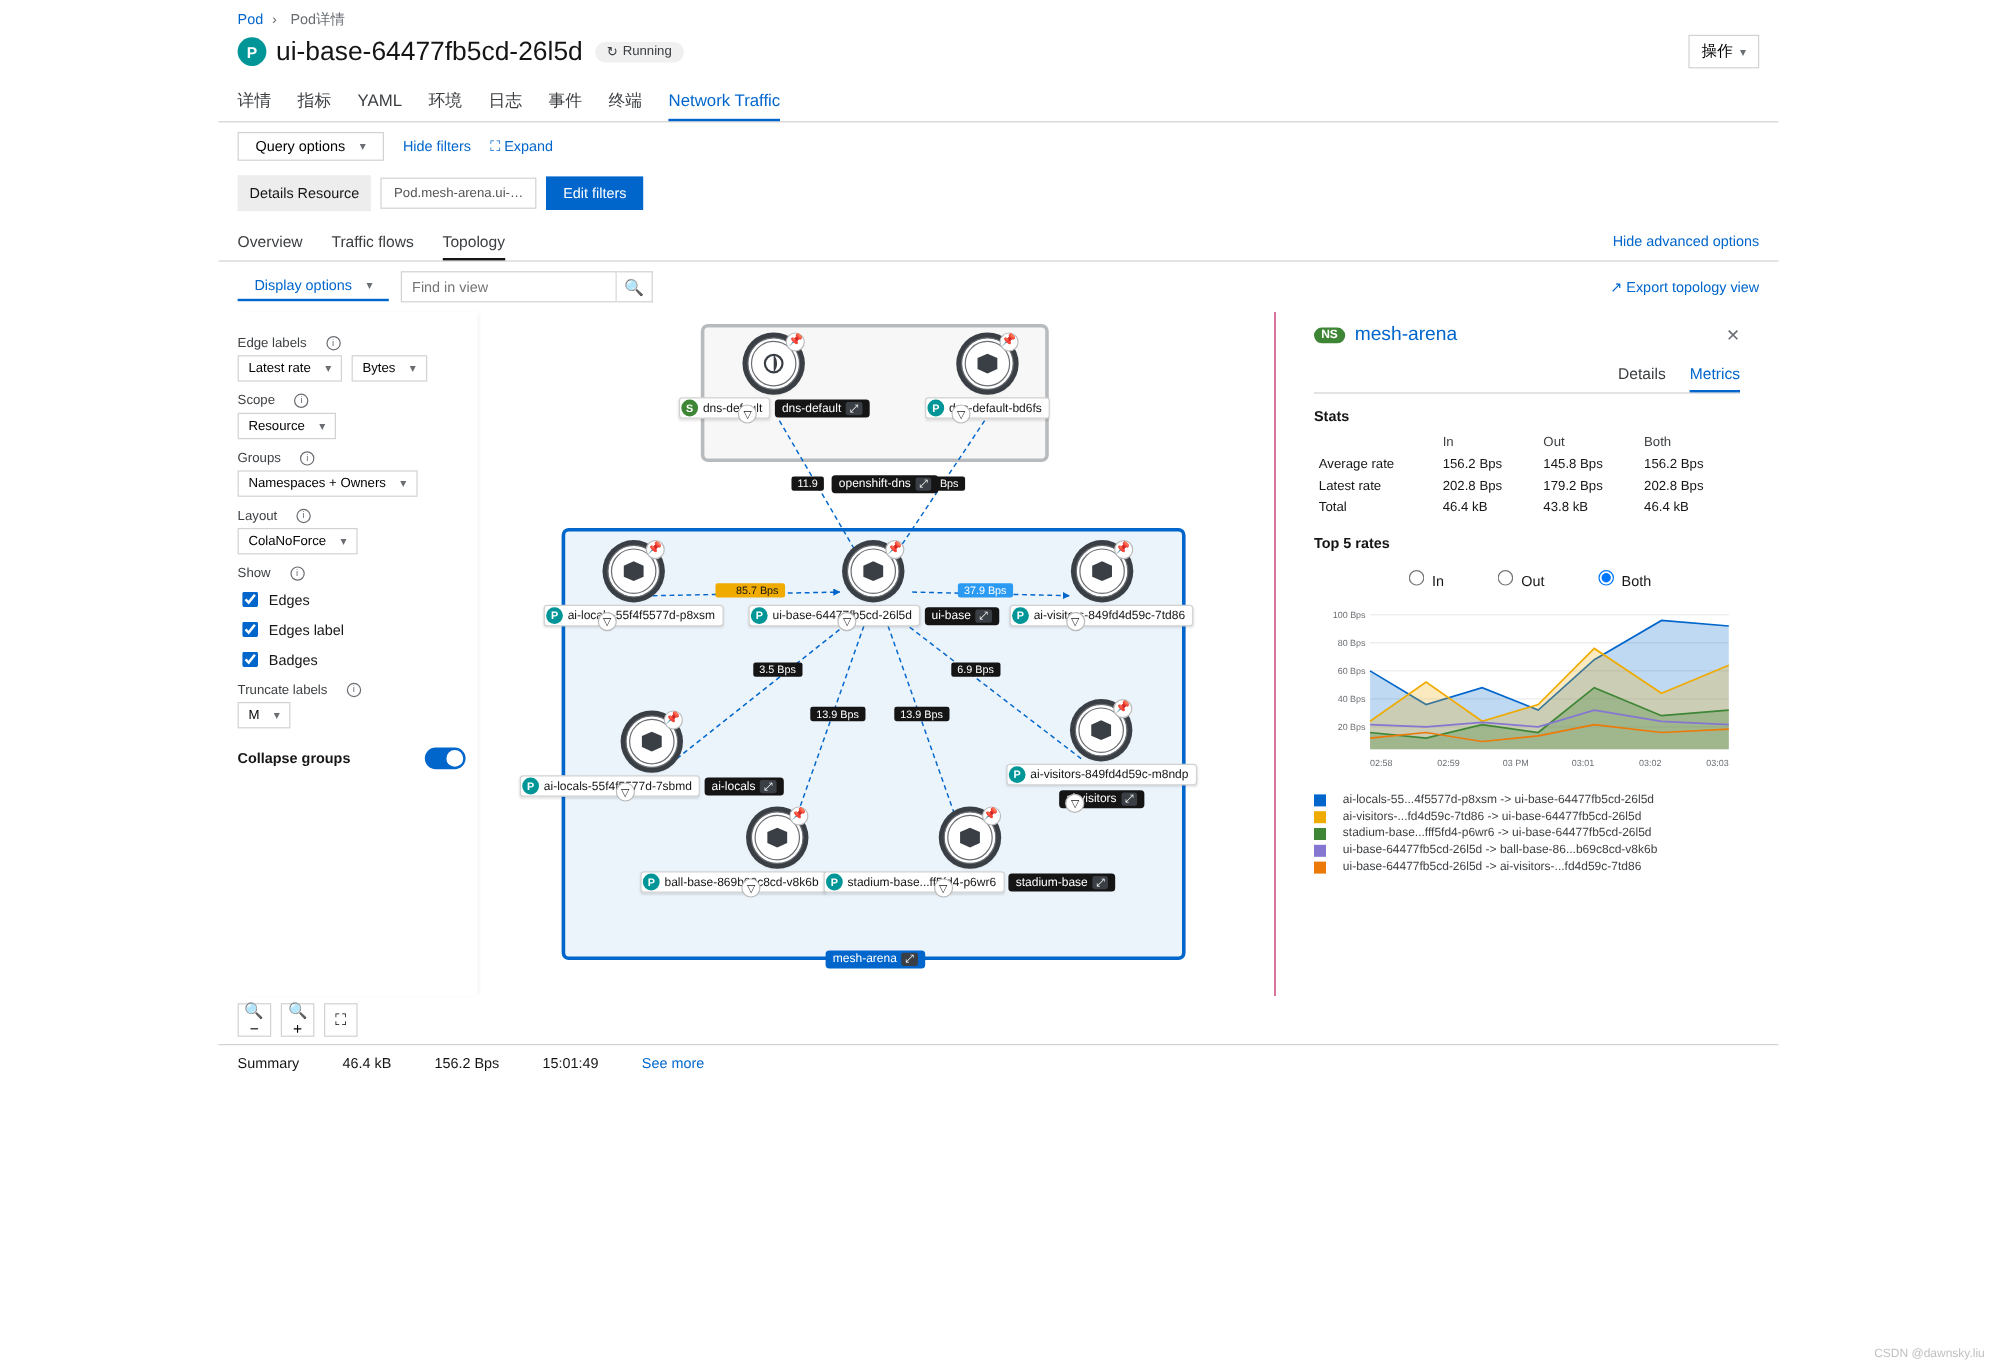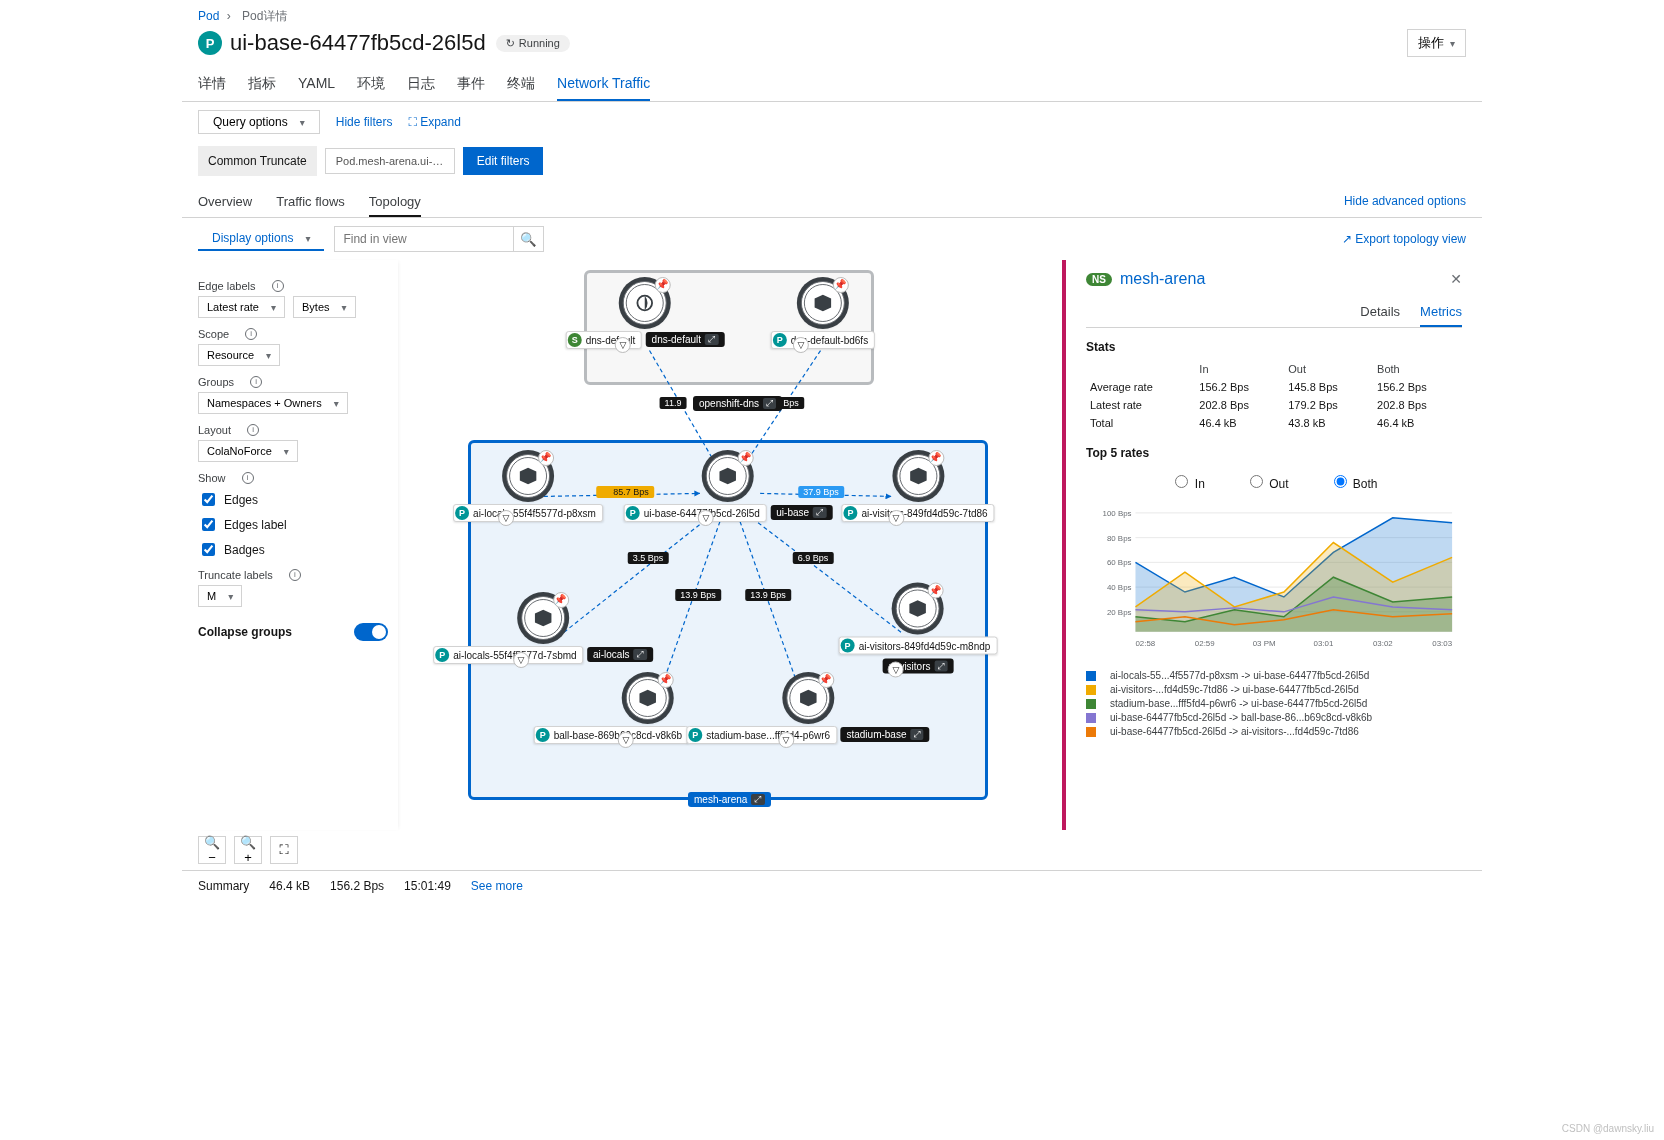--- a/index.html
+++ b/index.html
@@ -64,38 +64,38 @@
   .nb-p{background:#009596;} .nb-s{background:#3e8635;}
   .darklabel { margin-top:4px; display:inline-flex; align-items:center; background:#151515;color:#fff;border-radius:3px;padding:2px 6px;font-size:10px;white-space:nowrap; gap:4px;}
   .darklabel .exp{background:#393f44;border-radius:2px;padding:0 3px;font-size:9px;}
   .edgelab{position:absolute;transform:translate(-50%,-50%);background:#151515;color:#fff;font-size:9px;padding:1px 5px;border-radius:2px;white-space:nowrap;}
   .edgelab.orange{background:#f0ab00;color:#151515;padding-left:17px;}
   .edgelab.blue{background:#2b9af3;color:#fff;}
   .groupbox{position:absolute;border:3px solid #0066cc;border-radius:6px;}
   .groupbox.gray{border-color:#b8bbbe;background:rgba(200,200,200,.15);}
   .groupbox.sel{background:rgba(0,102,204,.08);}
   
-  .rpanel { width:420px; flex:0 0 420px; border-left:4px solid #be185d; padding:10px 20px; }
+  .rpanel { width:420px; flex:0 0 420px; border-left:1px solid #be185d; padding:10px 32px; }
   .rp-head{display:flex;align-items:center;gap:8px;}
   .rp-head .nsb{background:#3e8635;color:#fff;border-radius:10px;padding:1px 6px;font-size:10px;font-weight:bold;}
   .rp-head h3{margin:0;font-size:16px;color:#06c;font-weight:400;}
   .rp-head .x{margin-left:auto;font-size:14px;color:#6a6e73;cursor:pointer;}
   .rp-tabs{display:flex;gap:20px;border-bottom:1px solid #d2d2d2;margin-top:10px;justify-content:flex-end;}
   .rp-tab{padding:6px 0;font-size:13px;color:#3c3f42;}
   .rp-tab.active{color:#06c;border-bottom:2px solid #06c;}
   .stats{margin-top:12px;font-size:12px;}
   .stats table{width:100%;font-size:11px;border-collapse:collapse;}
   .stats td{padding:3px 4px;color:#151515;}
   .stats td.lab{color:#151515;font-weight:500;}
   .stats td.hd{color:#3c3f42;font-weight:500;}
   .radios{display:flex;gap:40px;justify-content:center;margin:12px 0;font-size:12px;}
   .legend-row{display:flex;align-items:center;gap:14px;font-size:10px;color:#3c3f42;margin:3px 0;}
   .sq{width:10px;height:10px;display:inline-block;}
   
-  .footer{display:flex;align-items:flex-start;gap:20px;padding:8px 16px;border-top:1px solid #d2d2d2;font-size:12px;}
+  .footer{display:flex;align-items:flex-start;gap:36px;padding:8px 16px;border-top:1px solid #d2d2d2;font-size:12px;}
   .zoombar{display:flex;gap:8px;padding:6px 16px;}
   .zbtn{width:28px;height:28px;border:1px solid #d2d2d2;background:#fff;display:inline-flex;align-items:center;justify-content:center;font-size:13px;}
   .watermark{position:fixed;right:10px;bottom:6px;font-size:10px;color:#c0c0c0;}
 </style>
 </head>
 <body>
 
 <div class="page">
   <div class="crumb">
     <a>Pod</a>
@@ -121,21 +121,21 @@
     <div class="tab active">Network Traffic</div>
   </nav>
 
   <div class="qbar">
     <button class="drop chev">Query options</button>
     <span class="link">Hide filters</span>
     <span class="link">⛶ <span>Expand</span></span>
   </div>
 
   <div class="cr-row">
-    <div class="cr-lab">Common Truncate</div>
+    <div class="cr-lab">Details Resource</div>
     <div class="cr-val">Pod.mesh-arena.ui-base...</div>
     <button class="btn-blue">Edit filters</button>
   </div>
 
   <div class="subtabs">
     <div class="subtab">Overview</div>
     <div class="subtab">Traffic flows</div>
     <div class="subtab active">Topology</div>
     <span class="right-link">Hide advanced options</span>
   </div>

